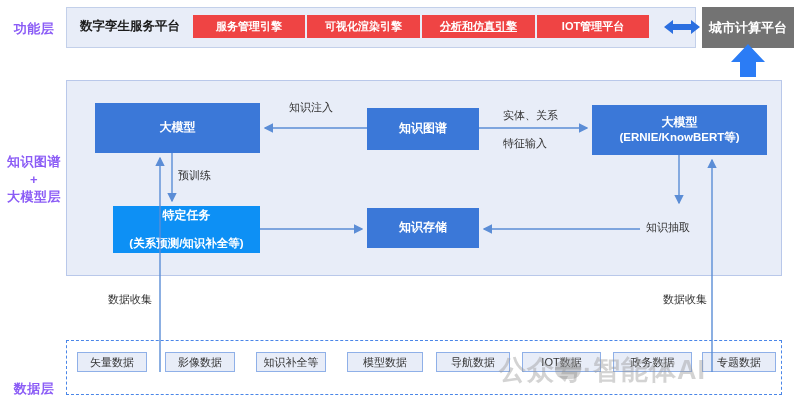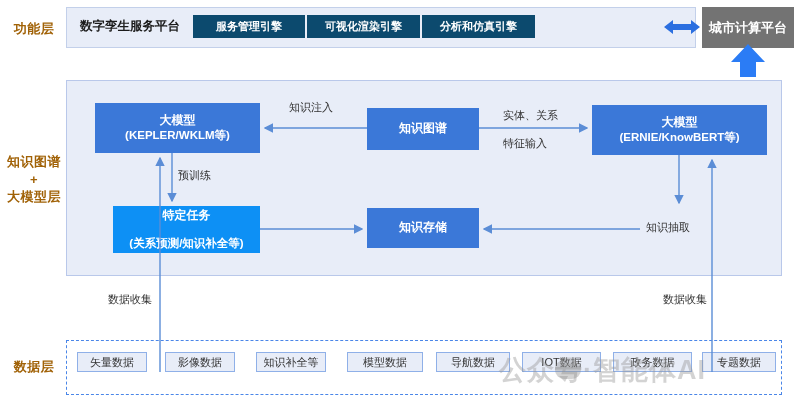--- a/index.html
+++ b/index.html
@@ -9,48 +9,48 @@
     font-family:"Liberation Sans","DejaVu Sans",sans-serif;
     overflow:hidden;
     position:relative;
   }
   #stage{position:absolute;left:0;top:0;width:800px;height:405px;}
 
   
   .layer-label{
     position:absolute;
     font-weight:bold;
-    color:#a16207;
+    color:#8b5cf6;
     text-align:center;
     line-height:1.35;
     font-size:13px;
     letter-spacing:.5px;
   }
   .panel{position:absolute;box-sizing:border-box;}
 
   
   #func-panel{
     left:66px;top:7px;width:630px;height:41px;
     background:#e8edf8;border:1px solid #c3d0ea;
   }
   #func-title{
     position:absolute;left:80px;top:18px;
     font-size:12.5px;font-weight:bold;color:#1b1b1b;
     white-space:nowrap;
   }
   .eng-btn{
     position:absolute;top:15px;height:23px;
-    background:#0c4a6e;color:#fff;
+    background:#ef4444;color:#fff;
     font-size:11px;font-weight:bold;
     display:flex;align-items:center;justify-content:center;
     white-space:nowrap;
   }
   #eng0{left:193px;width:112px;}
   #eng1{left:307px;width:113px;}
-  #eng2{left:422px;width:113px;}
+  #eng2{left:422px;width:113px;text-decoration:underline;}
   #eng3{left:537px;width:112px;}
 
   
   #city-box{
     position:absolute;left:702px;top:7px;width:92px;height:41px;
     background:#737373;color:#fff;
     font-size:13px;font-weight:bold;
     display:flex;align-items:center;justify-content:center;
     white-space:nowrap;
   }
@@ -94,21 +94,21 @@
   #lb-pretrain{left:178px;top:168px;}
   #lb-extract{left:646px;top:220px;}
   #lb-collect-l{left:108px;top:292px;}
   #lb-collect-r{left:663px;top:292px;}
 
   
   #data-panel{
     left:66px;top:340px;width:716px;height:55px;
     border:1.5px dashed #4a86e8;background:transparent;
   }
-  #data-label{left:4px;top:358px;width:60px;}
+  #data-label{left:4px;top:380px;width:60px;}
   .data-box{
     position:absolute;top:352px;height:20px;
     background:#e8edf8;border:1px solid #8fb0e8;
     color:#333;font-size:11px;
     display:flex;align-items:center;justify-content:center;
     white-space:nowrap;box-sizing:border-box;
   }
   #d0{left:77px;width:70px;}
   #d1{left:165px;width:70px;}
   #d2{left:256px;width:70px;}
@@ -146,38 +146,38 @@
 
   <div class="layer-label" style="left:4px;top:20px;width:60px;">功能层</div>
 
   <div class="panel" id="func-panel"></div>
 
   <div id="func-title">数字孪生服务平台</div>
 
   <div class="eng-btn" id="eng0">服务管理引擎</div>
   <div class="eng-btn" id="eng1">可视化渲染引擎</div>
   <div class="eng-btn" id="eng2">分析和仿真引擎</div>
+  <div class="eng-btn" id="eng3">IOT管理平台</div>
 
   <svg id="dbl-arrow" viewBox="0 0 36 18">
     <path d="M0 9 L9 2 L9 6 L27 6 L27 2 L36 9 L27 16 L27 12 L9 12 L9 16 Z" fill="#2b6fe0"></path>
   </svg>
 
   <div id="city-box">城市计算平台</div>
 
   <div class="layer-label" id="kg-label">
     <div>知识图谱</div>
     <div>+</div>
     <div>大模型层</div>
   </div>
 
   <div class="panel" id="kg-panel"></div>
 
   <div class="node blue-mid" id="n-kepler">
     <span class="l1">大模型</span>
-    <span class="l2">(KEPLER/WKLM等)</span>
   </div>
 
   <div class="node blue-bright" id="n-task">
     <span class="l1">特定任务</span>
     <span class="l2">(关系预测/知识补全等)</span>
   </div>
 
   <div class="node blue-mid single" id="n-kg">
     <span class="l1">知识图谱</span>
   </div>

